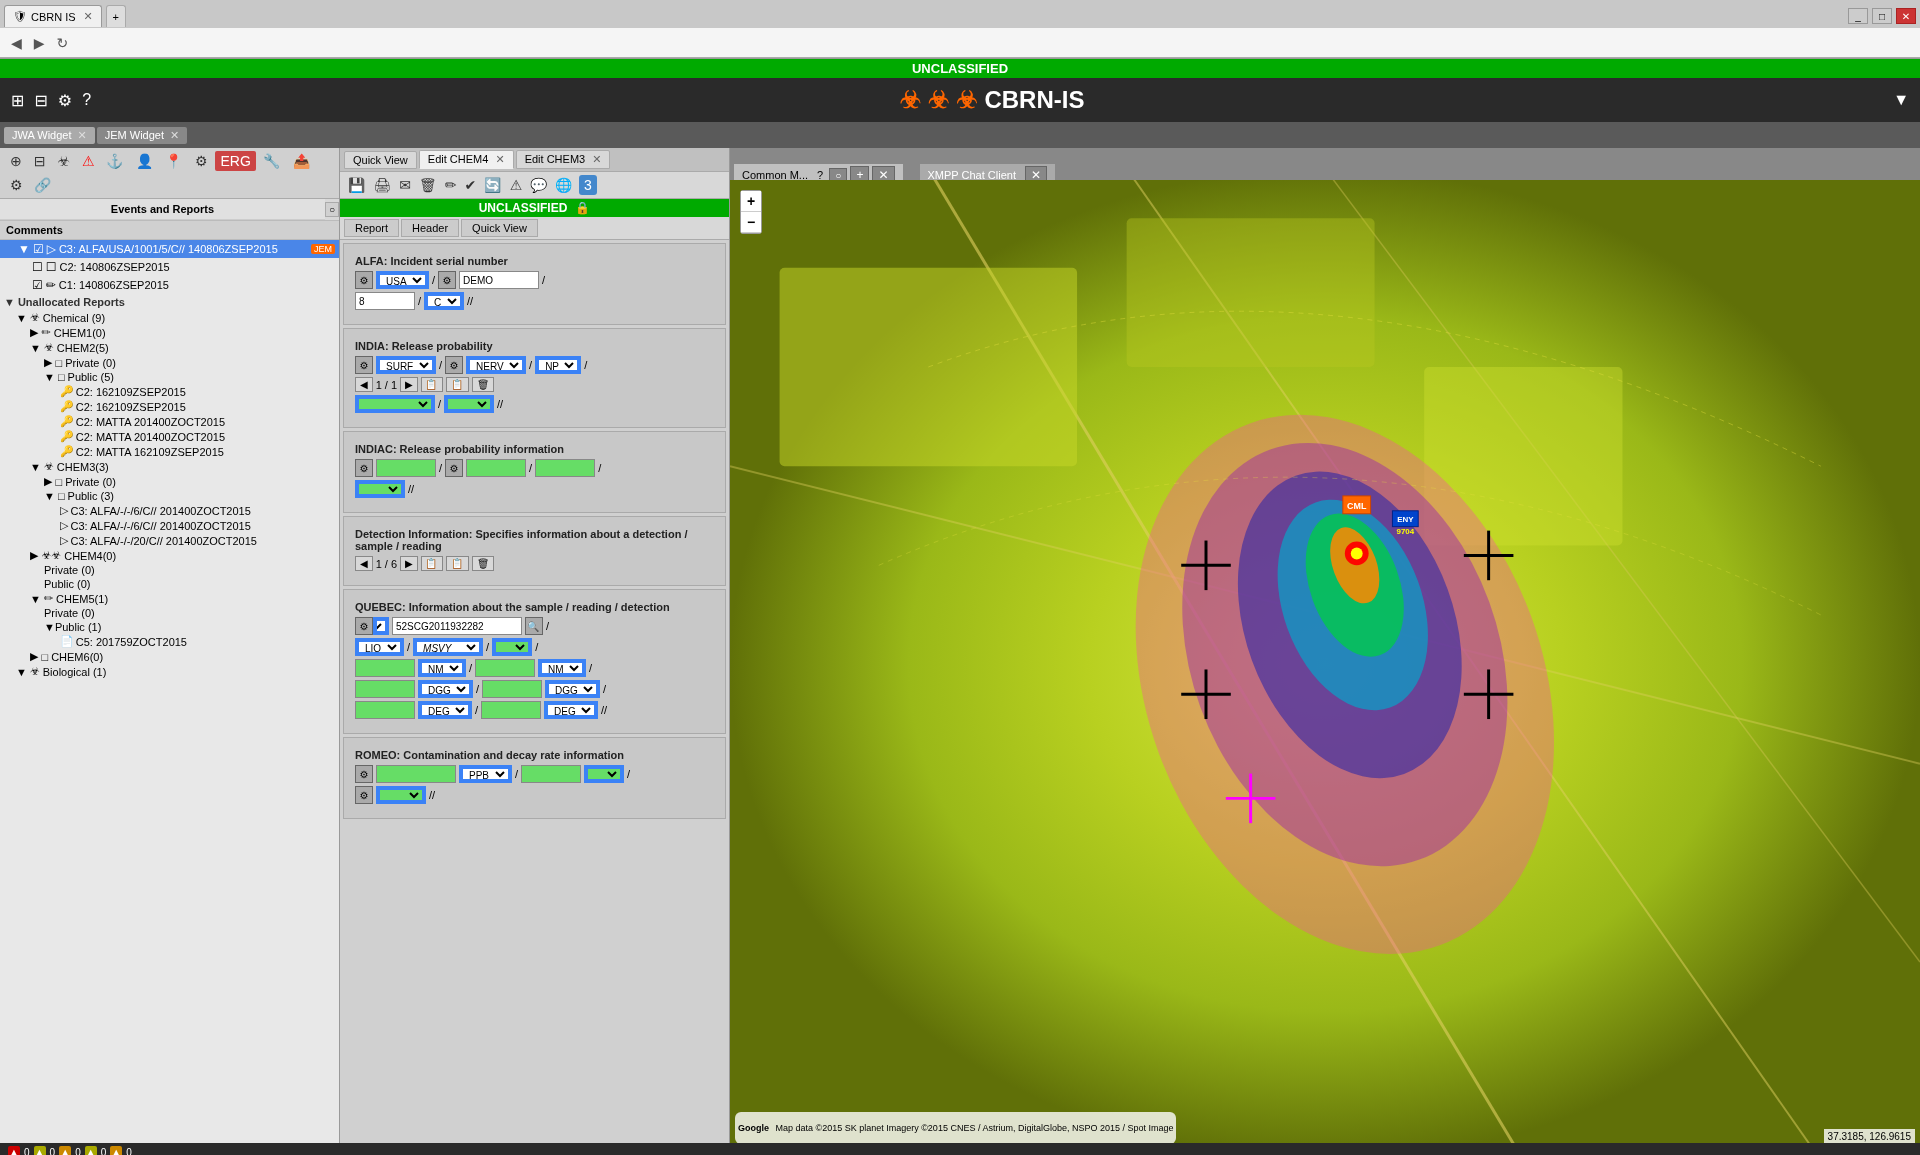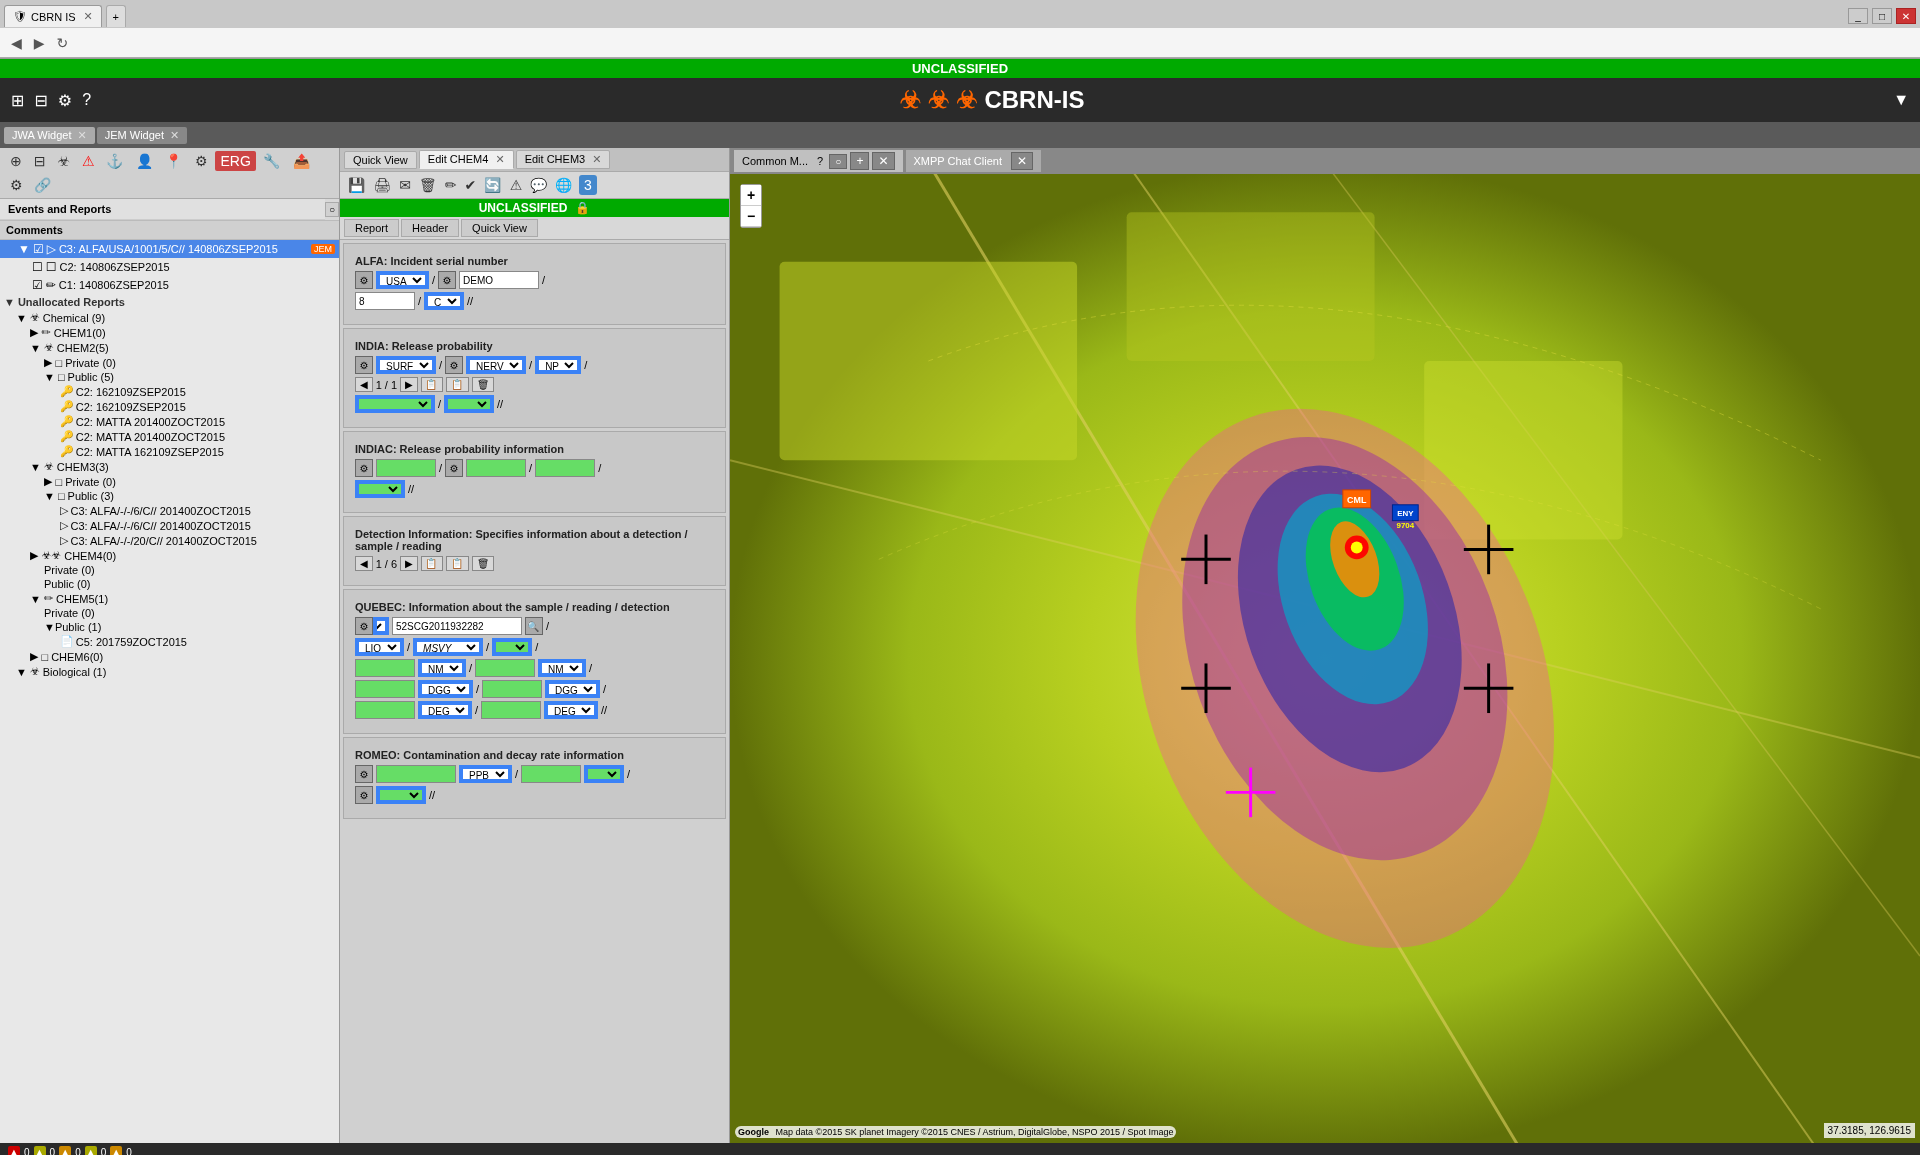--- a/index.html
+++ b/index.html
@@ -28,21 +28,21 @@
     .widget-tab.active { background: #aaa; }
     .widget-tab-close { margin-left: 6px; color: #ddd; cursor: pointer; }
 
     
     .main-layout { display: flex; height: calc(1155px - 28px - 30px - 14px - 44px - 26px - 18px); }
 
     
     .left-panel { width: 340px; background: #e8e8e8; border-right: 1px solid #999; display: flex; flex-direction: column; }
     .left-toolbar { background: #d0d0d0; display: flex; align-items: center; padding: 3px 6px; gap: 4px; flex-wrap: wrap; border-bottom: 1px solid #aaa; }
     .toolbar-icon-btn { background: none; border: none; cursor: pointer; font-size: 14px; padding: 2px 4px; color: #333; }
-    .left-panel-header { background: #e0e0e0; padding: 4px 8px; font-weight: bold; font-size: 11px; border-bottom: 1px solid #ccc; }
+    .left-panel-header { background: #e0e0e0; padding: 4px 8px; font-weight: bold; font-size: 11px; border-bottom: 1px solid #ccc; text-align: center; }
     .tree-item { display: flex; align-items: center; padding: 1px 2px; cursor: pointer; font-size: 11px; }
     .tree-item.selected { background: #4a86e8; color: white; }
     .tree-item.selected * { color: white !important; }
     .tree-indent { display: inline-block; width: 14px; }
     .tree-icon { margin-right: 3px; font-size: 12px; }
     .tree-label { flex: 1; }
     .jem-badge { background: #ff6600; color: white; font-size: 9px; padding: 0 3px; border-radius: 2px; margin-left: 4px; }
 
     
     .center-panel { width: 390px; background: #d0d0d0; border-right: 1px solid #999; display: flex; flex-direction: column; }
@@ -61,36 +61,36 @@
     .form-select.green { background: #66dd66; }
     .section-icon { width: 18px; height: 18px; background: #aaa; border: 1px solid #666; cursor: pointer; display: flex; align-items: center; justify-content: center; font-size: 10px; }
     .form-nav-btn { background: #d8d8d8; border: 1px solid #888; cursor: pointer; font-size: 10px; padding: 1px 4px; }
     .unclass-header { background: #00aa00; color: white; text-align: center; font-weight: bold; padding: 2px; font-size: 12px; display: flex; align-items: center; justify-content: center; gap: 8px; }
     .sub-tabs { display: flex; align-items: center; border-bottom: 1px solid #aaa; background: #d8d8d8; padding: 2px 4px; gap: 2px; }
     .sub-tab { background: #ccc; border: 1px solid #aaa; padding: 2px 10px; font-size: 11px; cursor: pointer; }
     .center-scroll { flex: 1; overflow-y: auto; }
 
     
     .map-panel { flex: 1; position: relative; background: #8a9a30; overflow: hidden; }
-    .map-header { background: #888; display: flex; align-items: center; padding: 4px 4px; height: 26px; gap: 3px; }
+    .map-header { background: #888; display: flex; align-items: flex-start; padding: 16px 4px; height: 26px; gap: 17px; }
     .map-tab { background: #aaa; color: white; padding: 2px 8px; font-size: 11px; cursor: pointer; }
     .map-tab.active { background: #c0c0c0; color: black; }
     .map-btn { background: #888; border: 1px solid #666; color: white; padding: 1px 5px; font-size: 12px; cursor: pointer; }
     .map-content { position: relative; width: 100%; height: 100%; }
 
     
     .status-bar { background: #2a2a2a; height: 18px; display: flex; align-items: center; justify-content: space-between; padding: 0 8px; }
     .status-dot { width: 12px; height: 12px; border-radius: 2px; display: flex; align-items: center; justify-content: center; font-size: 9px; font-weight: bold; color: white; }
     .status-dot.red { background: #cc0000; }
 
     
     .map-zoom-ctrl { position: absolute; top: 10px; left: 10px; background: white; border: 1px solid #999; border-radius: 3px; }
     .map-zoom-btn { display: block; background: white; border: none; border-bottom: 1px solid #ccc; padding: 2px 6px; cursor: pointer; font-size: 14px; font-weight: bold; }
     .map-coord { position: absolute; bottom: 5px; right: 5px; background: rgba(255,255,255,0.8); font-size: 10px; padding: 2px 4px; }
-    .map-copyright { position: absolute; bottom: 5px; left: 5px; background: rgba(255,255,255,0.8); font-size: 9px; padding: 1px 3px; border-radius: 6px; }
+    .map-copyright { position: absolute; bottom: 5px; left: 5px; background: rgba(255,255,255,0.8); font-size: 9px; padding: 11px 3px; border-radius: 6px; }
 
     
     .plume-svg { position: absolute; top: 0; left: 0; width: 100%; height: 100%; }
 
     .scroll-container { overflow-y: scroll; flex: 1; }
     .scroll-container::-webkit-scrollbar { width: 8px; }
     .scroll-container::-webkit-scrollbar-track { background: #ddd; }
     .scroll-container::-webkit-scrollbar-thumb { background: #999; }
 
     .panel-scroll-btn { background: #d0d0d0; border: 1px solid #aaa; cursor: pointer; font-size: 10px; padding: 1px 3px; margin-left: auto; }

